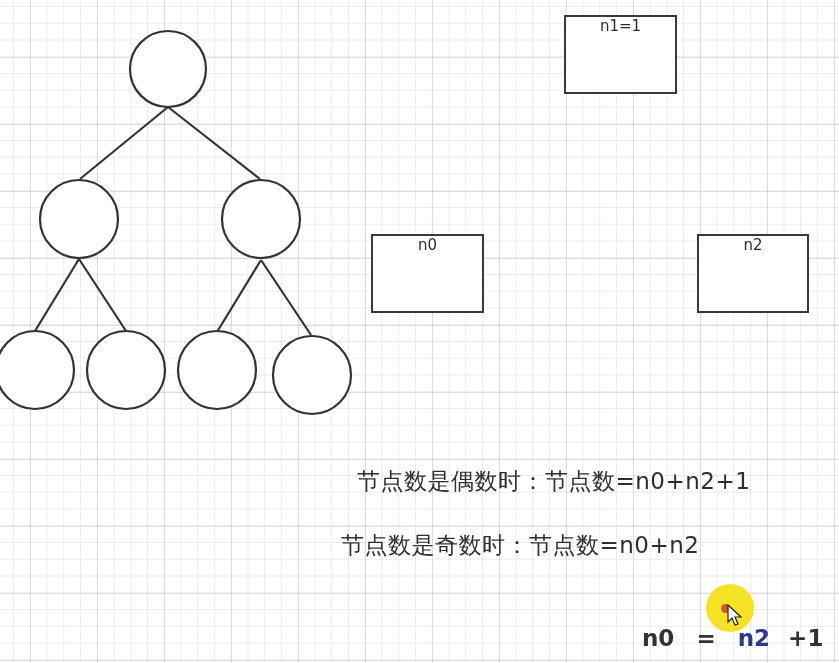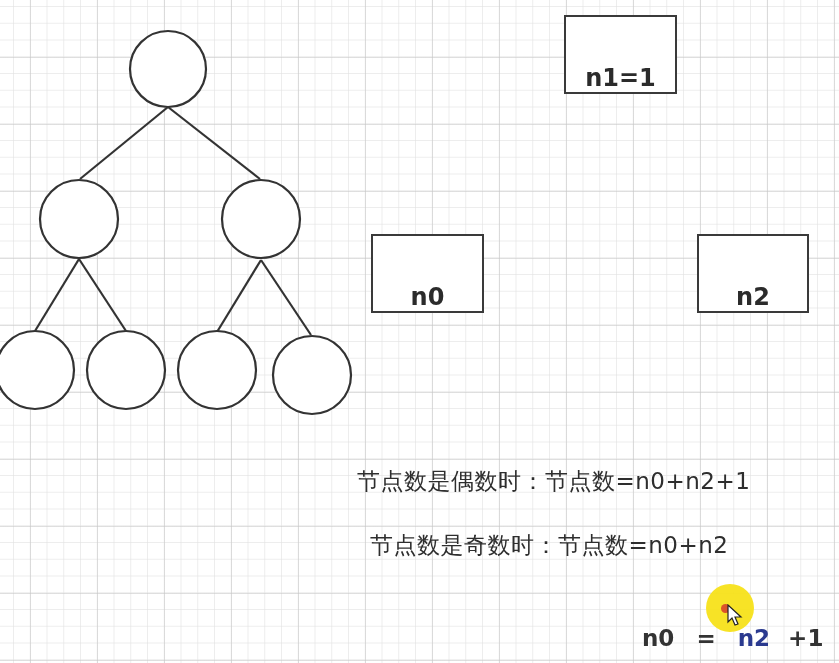--- a/index.html
+++ b/index.html
@@ -14,22 +14,22 @@
       background-size: 67px 67px, 67px 67px, 16.75px 16.75px, 16.75px 16.75px;
       background-position: 30px 57px, 30px 57px, 13px 6px, 13px 6px;
       font-family: "DejaVu Sans", "Liberation Sans", sans-serif;
       color: #2b2b2b;
     }
     .canvas { position: absolute; left: 0; top: 0; width: 839px; height: 663px; }
     svg.tree { position: absolute; left: 0; top: 0; }
     .box {
       position: absolute; box-sizing: border-box;
       border: 2px solid #3a3a3a; background: #ffffff;
-      display: flex; align-items: flex-end; justify-content: center;
-      font-weight: bold; font-size: 24px; color: #2b2b2b;
+      display: flex; align-items: flex-start; justify-content: center;
+      font-weight: normal; font-size: 15px; color: #2b2b2b;
     }
     .formula {
       position: absolute; font-weight: normal; font-size: 23px; color: #2e2e2e;
       white-space: nowrap; letter-spacing: 0.5px;
     }
     .eq-line {
       position: absolute; font-weight: bold; font-size: 23px; color: #333333;
       white-space: nowrap;
     }
     .eq-line span { display: inline-block; }
@@ -76,21 +76,21 @@
   <div class="box" style="left:371px; top:234px; width:113px; height:79px;">
     <span>n0</span>
   </div>
 
   <div class="box" style="left:697px; top:234px; width:112px; height:79px;">
     <span>n2</span>
   </div>
 
   <div class="formula" style="left:357px; top:466px;">节点数是偶数时：节点数=n0+n2+1</div>
 
-  <div class="formula" style="left:370px; top:530px;text-align:right;">节点数是奇数时：节点数=n0+n2</div>
+  <div class="formula" style="left:341px; top:530px;text-align:right;">节点数是奇数时：节点数=n0+n2</div>
 
   <div class="highlight"></div>
   <div class="click-dot"></div>
 
   <div class="eq-line" style="left:642px; top:594px;margin-top:31px;">
     <span>n0</span>
     <span style="margin-left:14px;">=</span>
     <span class="hl-text" style="margin-left:14px;">n2</span>
     <span style="margin-left:10px;">+1</span>
   </div>

